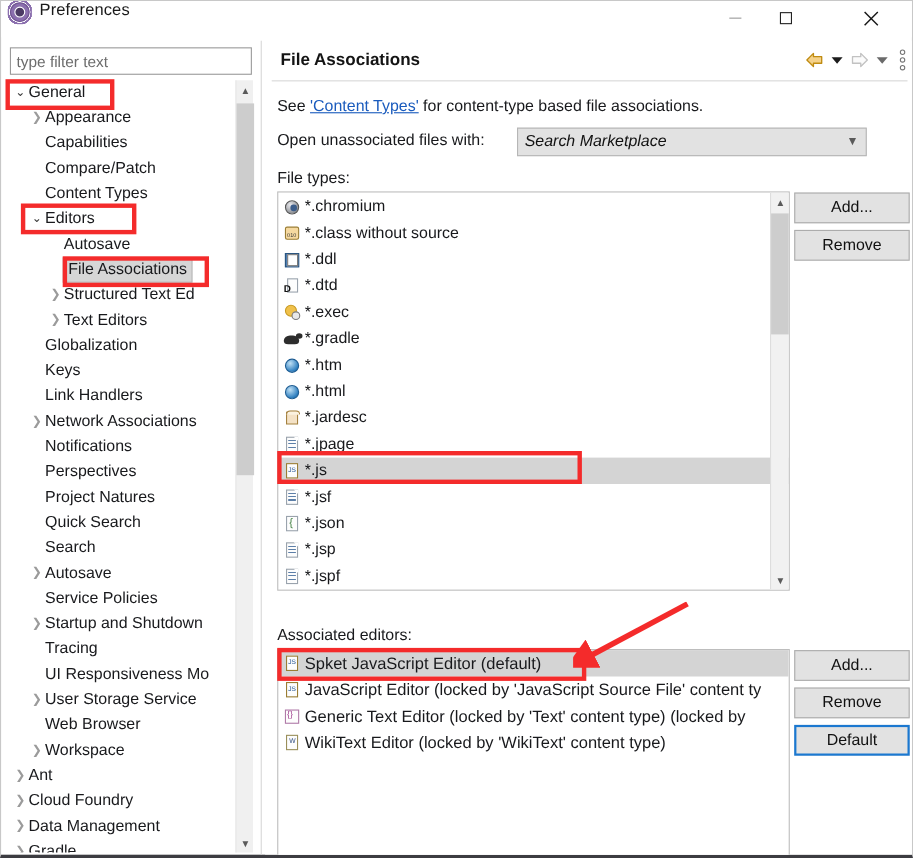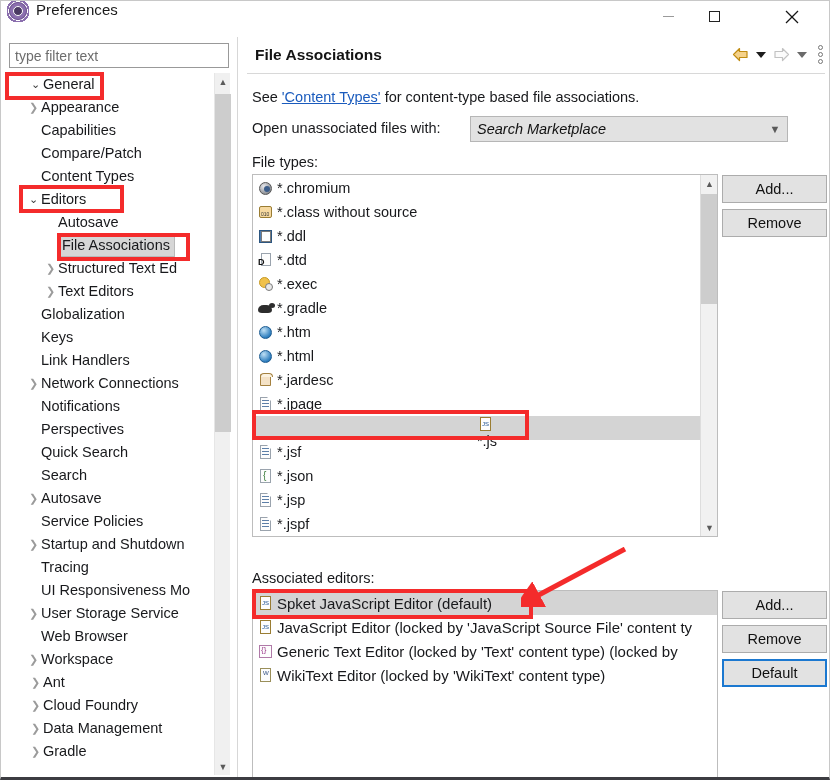--- a/index.html
+++ b/index.html
@@ -89,21 +89,21 @@
   }
   .tnode .arrow.down { color: #3a3a3a; }
   .tnode .lbl { display: inline-block; vertical-align: top; }
   .tnode.sel .lbl {
     background: #d6d6d6;
     border: 1px solid #b9b9b9;
     padding: 0 4px;
     margin-left: -1px;
     line-height: 21px; height: 23px;
   }
-  .ind0 { padding-left: 19px; }
+  .ind0 { padding-left: 2px; }
   .ind1 { padding-left: 17px; }
   .ind2 { padding-left: 34px; }
 
   
   #tree-sb {
     position: absolute; left: 213px; top: 72px; width: 16px; height: 702px;
     background: #f0f0f0;
     border-left: 1px solid #e6e6e6;
   }
   #tree-sb .up, #tree-sb .dn {
@@ -177,21 +177,21 @@
 
   
   #ftlist {
     position: absolute; left: 11px; top: 137px; width: 466px; height: 363px;
     border: 1px solid #bdbdbd; background: #ffffff; overflow: hidden;
   }
   #ftlist .row {
     height: 24px; display: flex; align-items: center;
     padding-left: 4px; font-size: 14.5px; color: #18191c; white-space: nowrap;
   }
-  #ftlist .row.sel { background: #d4d4d4; flex-direction: column; }
+  #ftlist .row.sel { background: #d4d4d4; }
   .ficon {
     width: 17px; height: 17px; margin-right: 3px; flex: 0 0 auto;
     position: relative;
   }
   
   .doc {
     position: absolute; left: 3px; top: 1px; width: 11px; height: 14px;
     background: #fdfdfd; border: 1px solid #9aa3ad;
   }
   .doc:after {
@@ -386,23 +386,24 @@
       <div class="tnode ind1"><span class="arrow">&nbsp;</span><span class="lbl">Compare/Patch</span></div>
       <div class="tnode ind1"><span class="arrow">&nbsp;</span><span class="lbl">Content Types</span></div>
       <div class="tnode ind1"><span class="arrow down">⌄</span><span class="lbl">Editors</span></div>
       <div class="tnode ind2"><span class="arrow">&nbsp;</span><span class="lbl">Autosave</span></div>
       <div class="tnode ind2 sel"><span class="arrow">&nbsp;</span><span class="lbl">File Associations</span></div>
       <div class="tnode ind2"><span class="arrow">❯</span><span class="lbl">Structured Text Ed</span></div>
       <div class="tnode ind2"><span class="arrow">❯</span><span class="lbl">Text Editors</span></div>
       <div class="tnode ind1"><span class="arrow">&nbsp;</span><span class="lbl">Globalization</span></div>
       <div class="tnode ind1"><span class="arrow">&nbsp;</span><span class="lbl">Keys</span></div>
       <div class="tnode ind1"><span class="arrow">&nbsp;</span><span class="lbl">Link Handlers</span></div>
-      <div class="tnode ind1"><span class="arrow">❯</span><span class="lbl">Network Connections</span></div>
+      <div class="tnode ind1"><span class="arrow">❯</span><span class="lbl">Network Associations</span></div>
       <div class="tnode ind1"><span class="arrow">&nbsp;</span><span class="lbl">Notifications</span></div>
       <div class="tnode ind1"><span class="arrow">&nbsp;</span><span class="lbl">Perspectives</span></div>
+      <div class="tnode ind1"><span class="arrow">&nbsp;</span><span class="lbl">Project Natures</span></div>
       <div class="tnode ind1"><span class="arrow">&nbsp;</span><span class="lbl">Quick Search</span></div>
       <div class="tnode ind1"><span class="arrow">&nbsp;</span><span class="lbl">Search</span></div>
       <div class="tnode ind1"><span class="arrow">❯</span><span class="lbl">Autosave</span></div>
       <div class="tnode ind1"><span class="arrow">&nbsp;</span><span class="lbl">Service Policies</span></div>
       <div class="tnode ind1"><span class="arrow">❯</span><span class="lbl">Startup and Shutdown</span></div>
       <div class="tnode ind1"><span class="arrow">&nbsp;</span><span class="lbl">Tracing</span></div>
       <div class="tnode ind1"><span class="arrow">&nbsp;</span><span class="lbl">UI Responsiveness Mo</span></div>
       <div class="tnode ind1"><span class="arrow">❯</span><span class="lbl">User Storage Service</span></div>
       <div class="tnode ind1"><span class="arrow">&nbsp;</span><span class="lbl">Web Browser</span></div>
       <div class="tnode ind1"><span class="arrow">❯</span><span class="lbl">Workspace</span></div>

